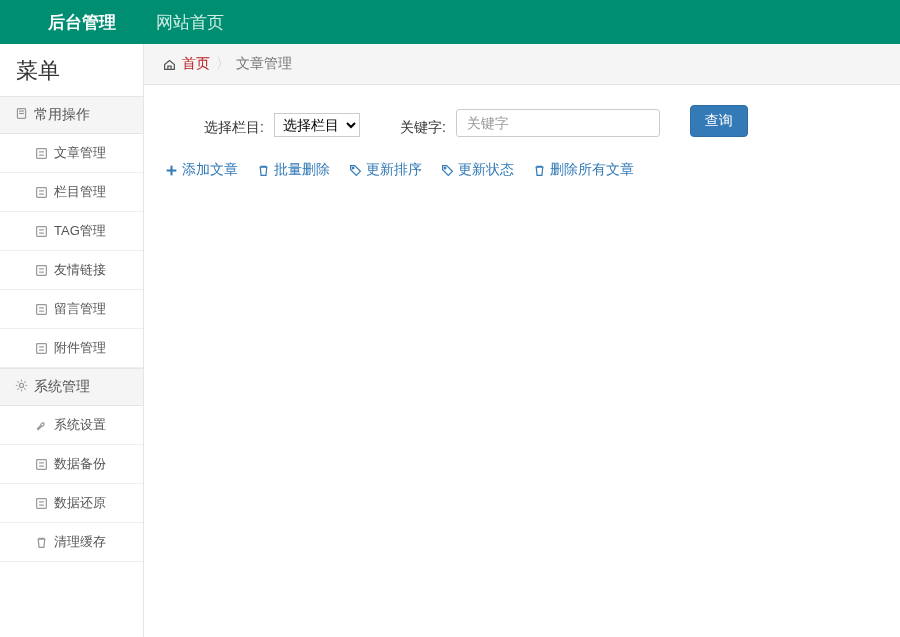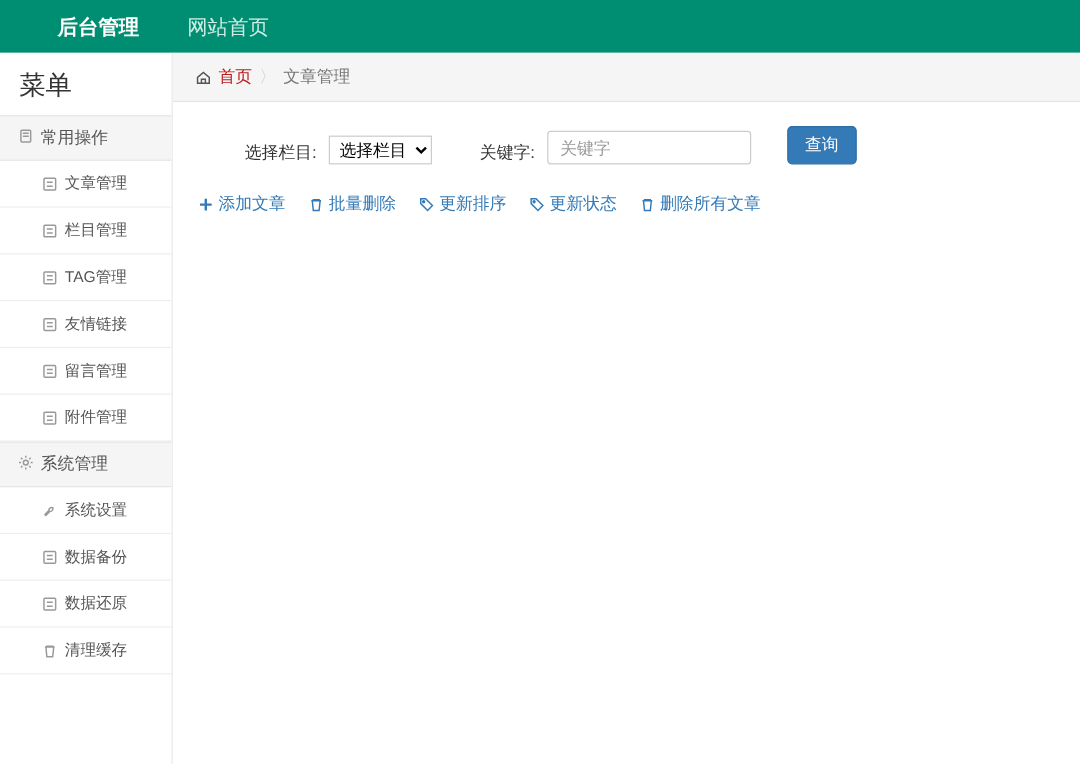--- a/index.html
+++ b/index.html
@@ -29,21 +29,21 @@
 
     
     .main { flex: 1; background: #fff; overflow-x: auto; }
     .breadcrumb { background: #f5f5f5; padding: 11px 18px; border-bottom: 1px solid #e5e5e5; display: flex; align-items: center; gap: 6px; font-size: 14px; color: #777; }
     .breadcrumb a { color: #b91c1c; text-decoration: none; }
     .breadcrumb .sep { color: #ccc; }
 
     .filter-row { padding: 20px 20px 14px 60px; display: flex; align-items: flex-end; gap: 10px; font-size: 14px; color: #333; }
     .filter-row label { color: #333; }
     .filter-row select { font-size: 14px; padding: 2px 4px; border: 1px solid #ccc; background: #fff; }
-    .filter-row input[type="text"] { font-size: 14px; padding: 5px 10px; border: 1px solid #ccc; border-radius: 3px; width: 170px; color: #555; }
+    .filter-row input[type="text"] { font-size: 14px; padding: 5px 10px; border: 1px solid #ccc; border-radius: 3px; width: 204px; color: #555; }
     .filter-row input::placeholder { color: #999; }
     .btn-primary { background: #337ab7; color: #fff; border: 1px solid #2e6da4; border-radius: 4px; padding: 6px 14px; font-size: 14px; cursor: pointer; }
 
     .actions { padding: 10px 20px 12px; display: flex; gap: 18px; }
     .action-link { color: #337ab7; cursor: pointer; display: inline-flex; align-items: center; gap: 4px; font-size: 14px; }
 
     .table-wrap { margin: 0 20px; border: 1px solid #ddd; border-radius: 2px; }
     table { width: 100%; border-collapse: collapse; min-width: 800px; }
     th { background: #f5f5f5; padding: 10px 14px; font-weight: normal; color: #555; text-align: center; border-right: 1px solid #ddd; font-size: 14px; }
     th:last-child { border-right: none; }

